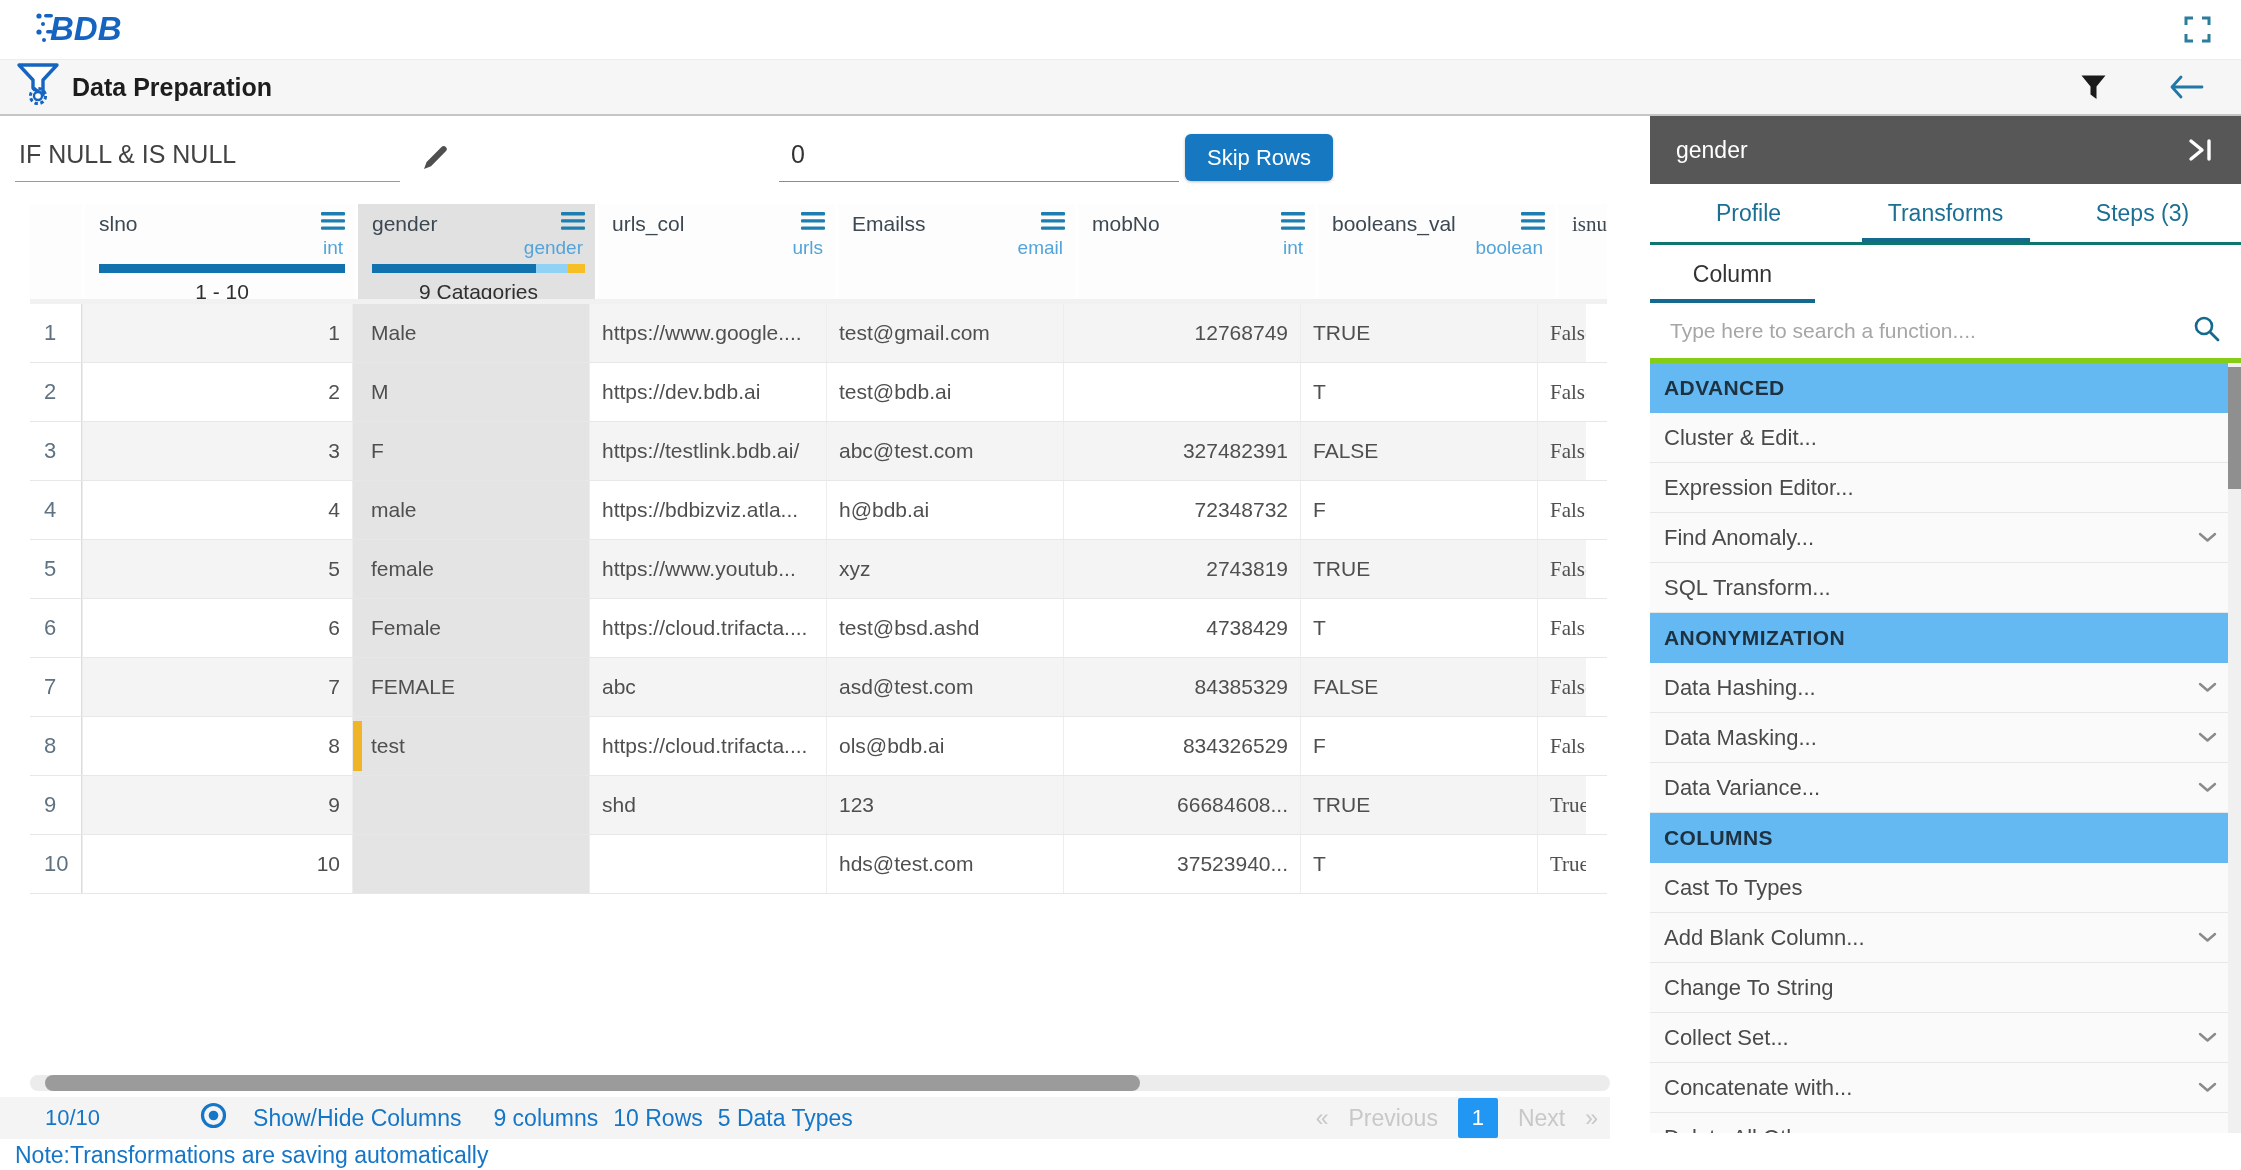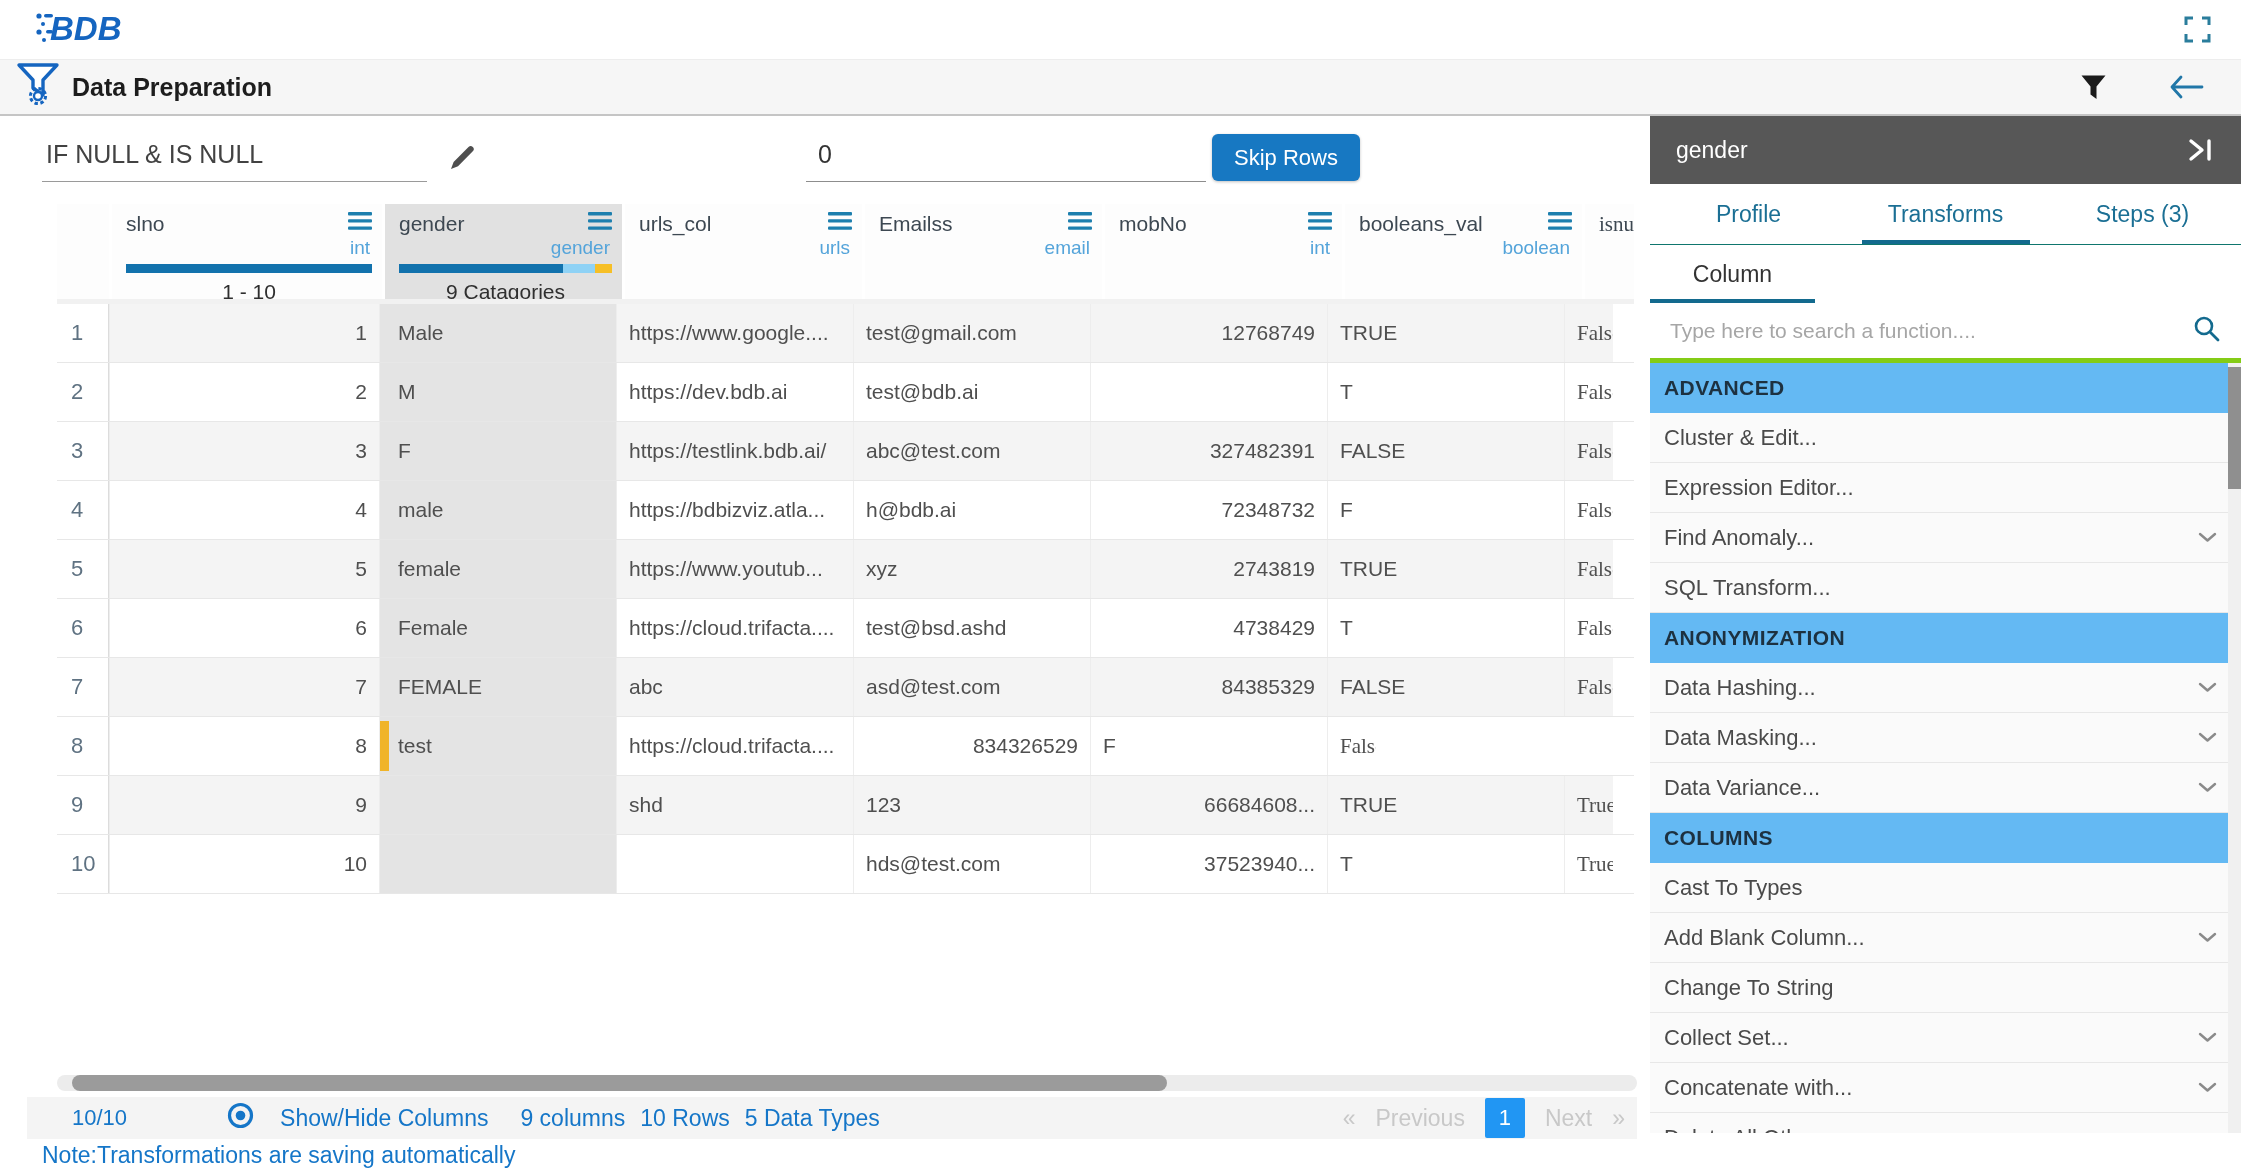--- a/index.html
+++ b/index.html
@@ -12,21 +12,21 @@
   .fs-btn { cursor:pointer; display:flex; }
 
   
   .appbar { height:56px; background:#f6f6f6; border-bottom:2px solid #c5c5c5;
     display:flex; align-items:center; padding:0 36px 0 16px; }
   .appbar-title { font-size:25px; font-weight:700; color:#1d1d1d; margin-left:12px; }
   .appbar .spacer { flex:1; }
   .appbar .icon-btn { display:flex; align-items:center; margin-left:62px; cursor:pointer; }
 
   .content { display:flex; height:1053px; }
-  .main { width:1650px; display:flex; flex-direction:column;padding-left:27px; }
+  .main { width:1650px; display:flex; flex-direction:column; }
 
   
   .toolbar { height:83px; display:flex; align-items:center; background:#fff; }
   .t-input1 { margin-left:15px; width:385px; border:0; border-bottom:1px solid #9a9a9a;
     font-size:25px; color:#424242; padding:6px 4px 12px; outline:none; background:transparent; }
   .pencil { margin-left:20px; display:flex; cursor:pointer; }
   .t-input2 { margin-left:328px; width:400px; border:0; border-bottom:1px solid #8d8d8d;
     font-size:25px; color:#333; padding:6px 12px 12px; outline:none; background:transparent; }
   .skip-btn { margin-left:6px; width:148px; height:47px; border:0; border-radius:6px;
     background:#1778c2; color:#fff; font-size:22px; font-family:inherit; cursor:pointer;
@@ -75,21 +75,21 @@
   .pg-box { margin-left:20px; width:40px; height:40px; background:#2196f3; color:#fff;
     display:flex; align-items:center; justify-content:center; font-size:22px; border-radius:2px; cursor:pointer; }
   .note { font-size:23px; color:#1576c8; margin:3px 0 0 15px; }
 
   
   .panel { width:591px; height:1017px; background:#fff; display:flex; flex-direction:column; }
   .p-head { height:68px; background:#575757; color:#fff; font-size:23px;
     display:flex; align-items:center; padding:0 26px; flex:none; }
   .p-head .pname { flex:1; }
   .p-collapse { display:flex; cursor:pointer; }
-  .p-tabs { height:61px; display:flex; border-bottom:1px solid #0f766e; flex:none; }
+  .p-tabs { height:61px; display:flex; border-bottom:3px solid #0f766e; flex:none; }
   .p-tab { flex:1; display:flex; align-items:center; justify-content:center;
     font-size:23px; color:#1b6f94; position:relative; cursor:pointer; }
   .p-tab.active::after { content:""; position:absolute; bottom:0; left:50%;
     transform:translateX(-50%); width:168px; height:4px; background:#136a8e; }
   .p-subtabs { height:58px; display:flex; flex:none; }
   .p-subtab { width:165px; display:flex; align-items:center; justify-content:center;
     font-size:23px; color:#333; position:relative; cursor:pointer; }
   .p-subtab::after { content:""; position:absolute; bottom:0; left:0; width:100%;
     height:4px; background:#136a8e; }
   .p-search { height:60px; border-bottom:5px solid #84cc16; display:flex; align-items:center;
@@ -462,20 +462,23 @@
             <div class="cell c0 num">8</div>
             <div class="cell c1 right">
               <span class="ctext">8</span>
             </div>
             <div class="cell c2 gcol">
               <span class="marker"></span>
               <span class="ctext">test</span>
             </div>
             <div class="cell c3">
               <span class="ctext">https://cloud.trifacta....</span>
+            </div>
+            <div class="cell c4">
+              <span class="ctext">ols@bdb.ai</span>
             </div>
             <div class="cell c5 right">
               <span class="ctext">834326529</span>
             </div>
             <div class="cell c6">
               <span class="ctext">F</span>
             </div>
             <div class="cell c7">
               <span class="ctext">False</span>
             </div>

